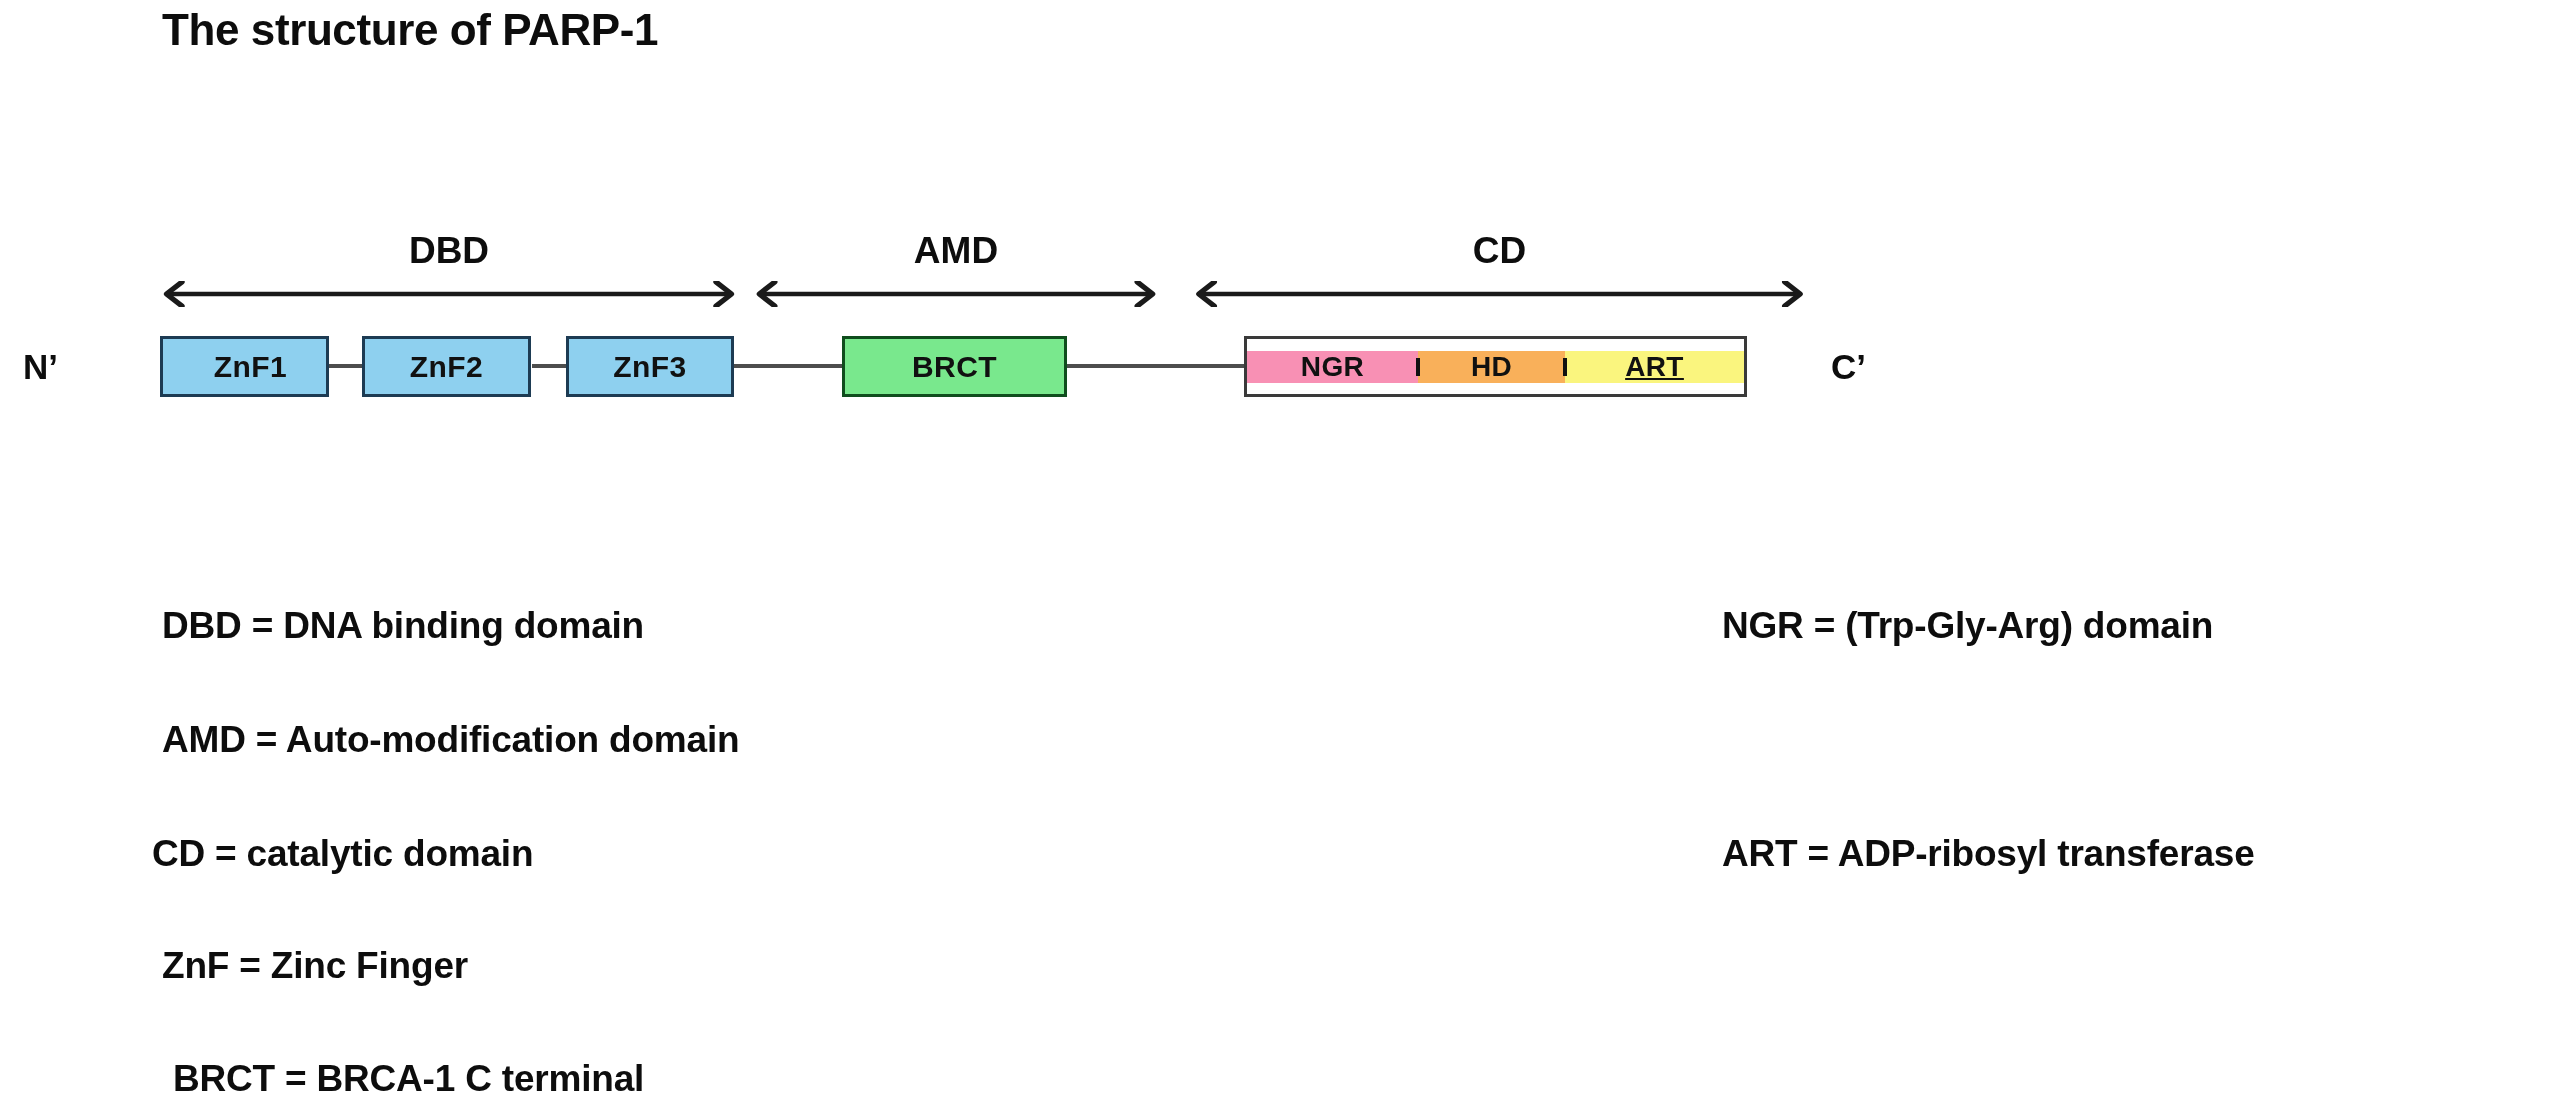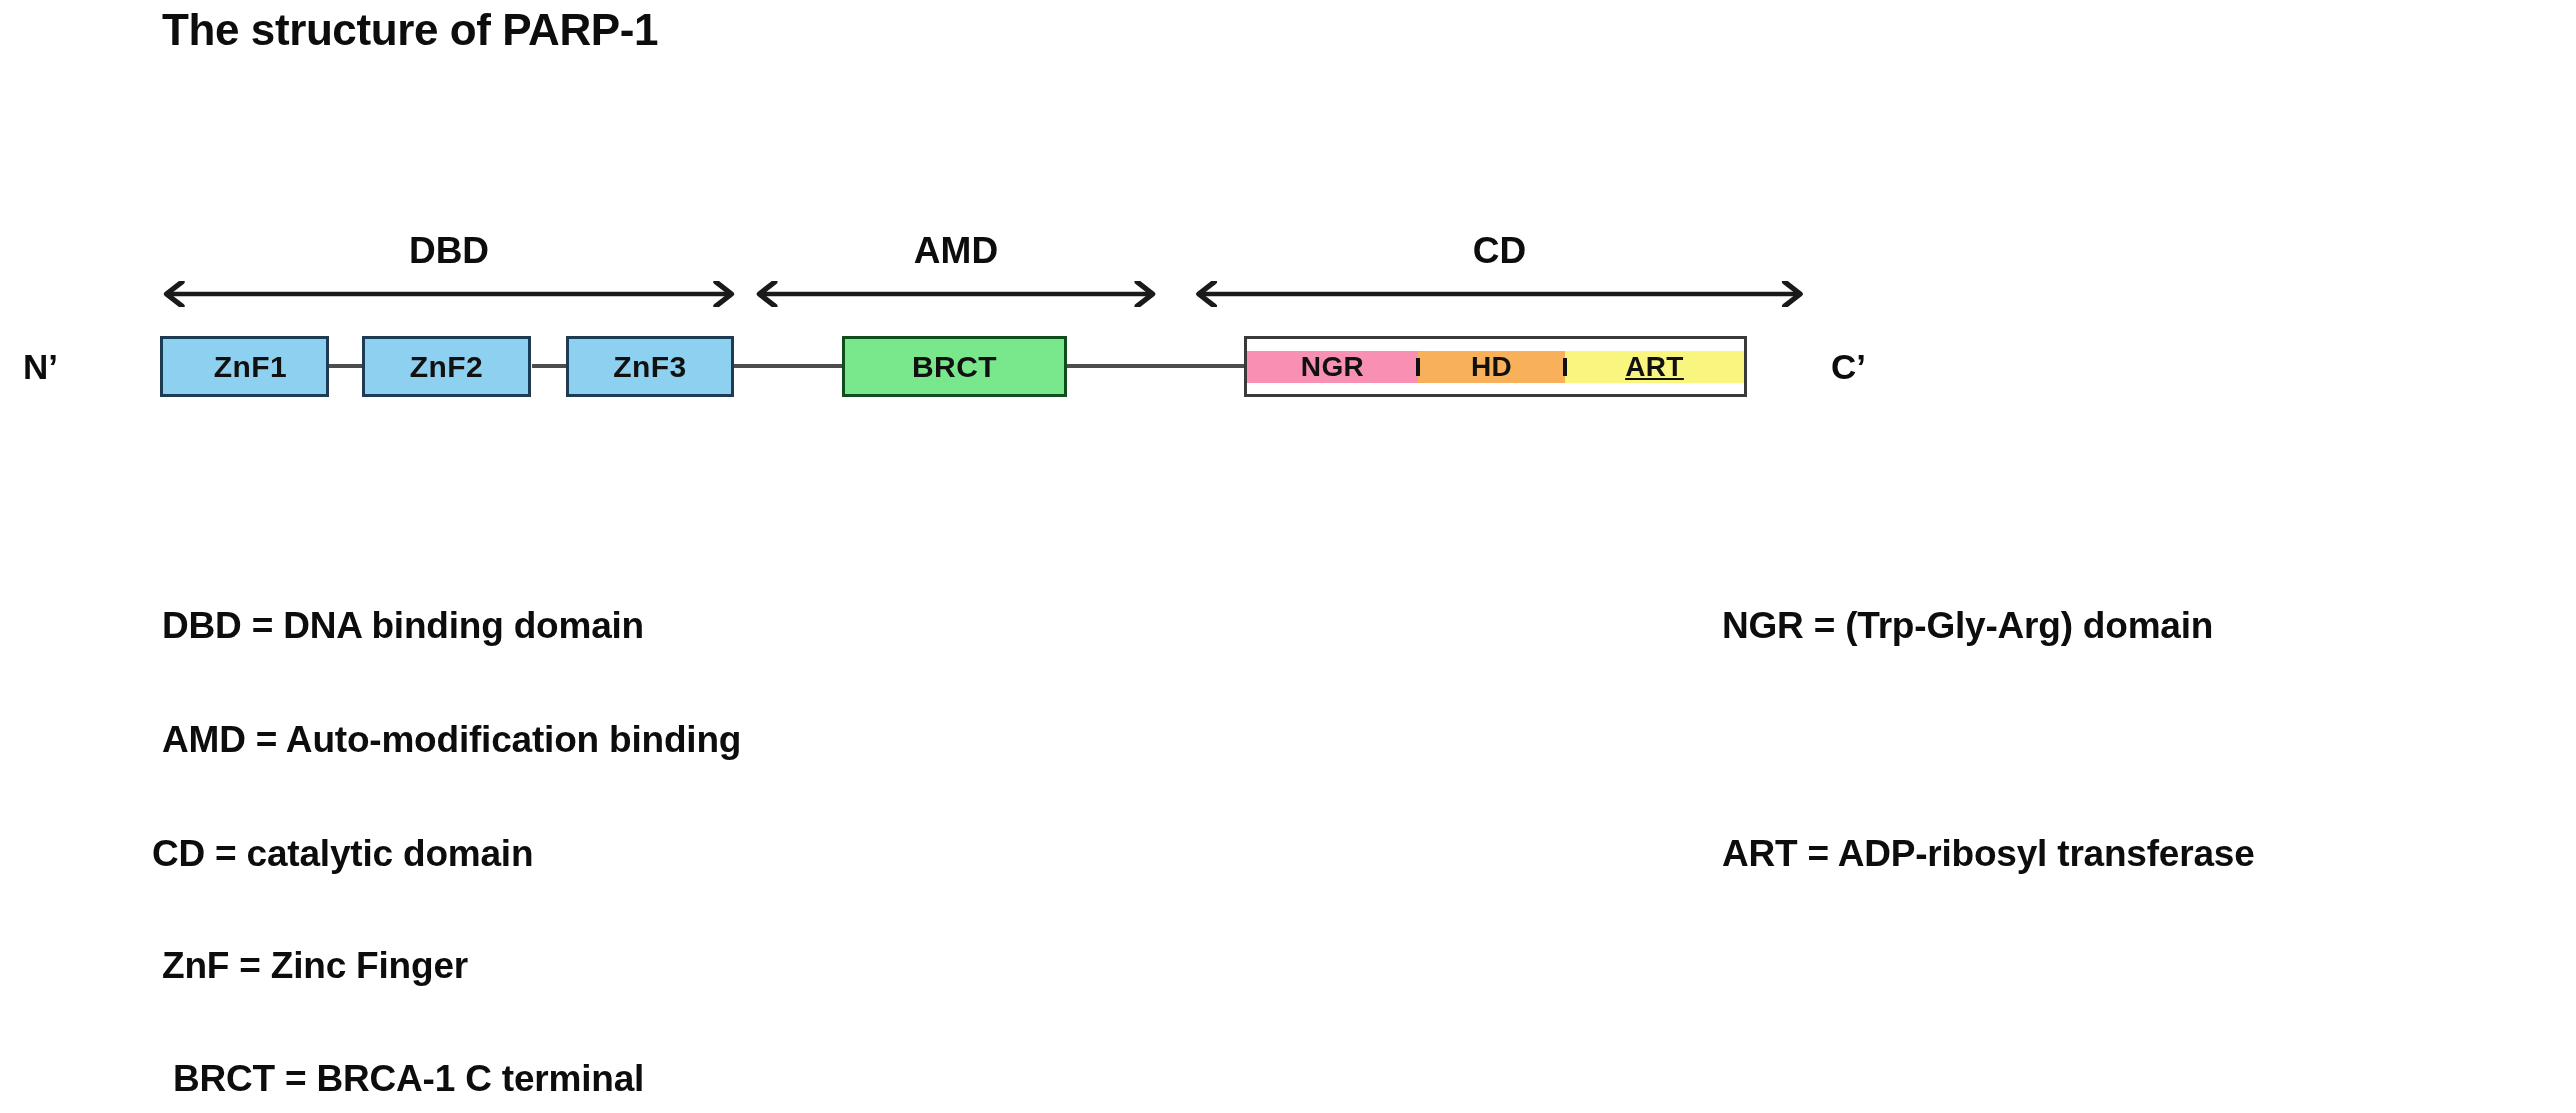--- a/index.html
+++ b/index.html
@@ -196,21 +196,21 @@
       <span class="cd-div left" title="|"></span>
       <span>HD</span>
     </div>
     <div class="cd-seg art">
       <span class="cd-div left" title="|"></span>
       <span>ART</span>
     </div>
   </div>
 
   <div class="legend-item" style="left:162px; top:605px;">DBD = DNA binding domain</div>
-  <div class="legend-item" style="left:162px; top:719px;">AMD = Auto-modification binding</div>
+  <div class="legend-item" style="left:162px; top:719px;">AMD = Auto-modification domain</div>
   <div class="legend-item" style="left:152px; top:833px;text-align:right;">CD = catalytic domain</div>
   <div class="legend-item" style="left:162px; top:945px;">ZnF = Zinc Finger</div>
   <div class="legend-item" style="left:173px; top:1058px;">BRCT = BRCA-1 C terminal</div>
 
   <div class="legend-item" style="left:1722px; top:605px;">NGR = (Trp-Gly-Arg) domain</div>
   <div class="legend-item" style="left:1722px; top:833px;">ART = ADP-ribosyl transferase</div>
 
 </div>
 
 

